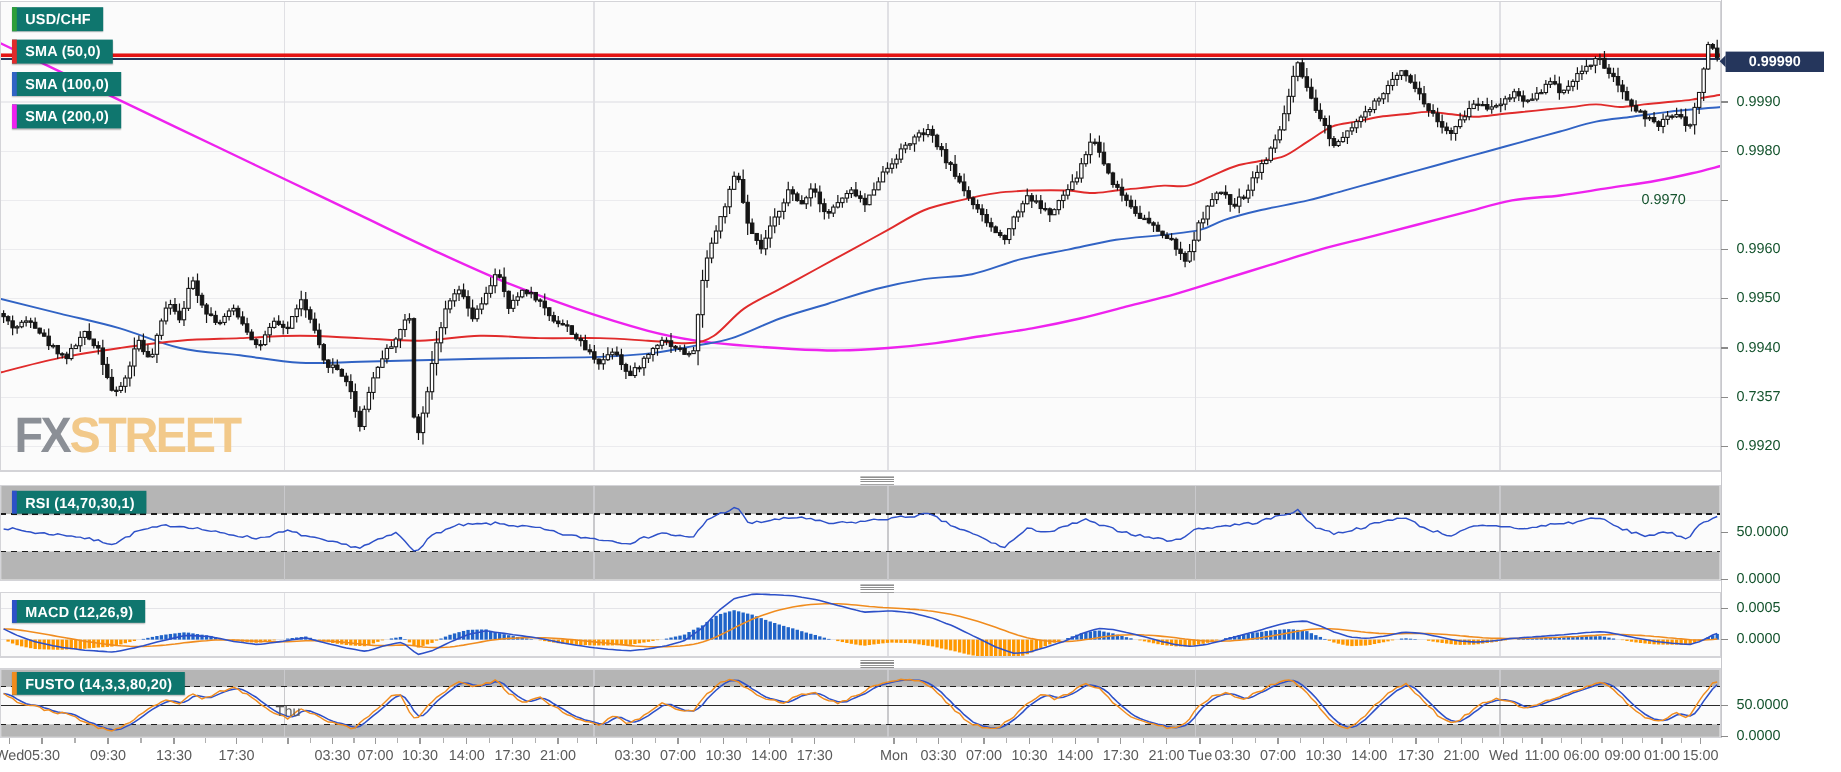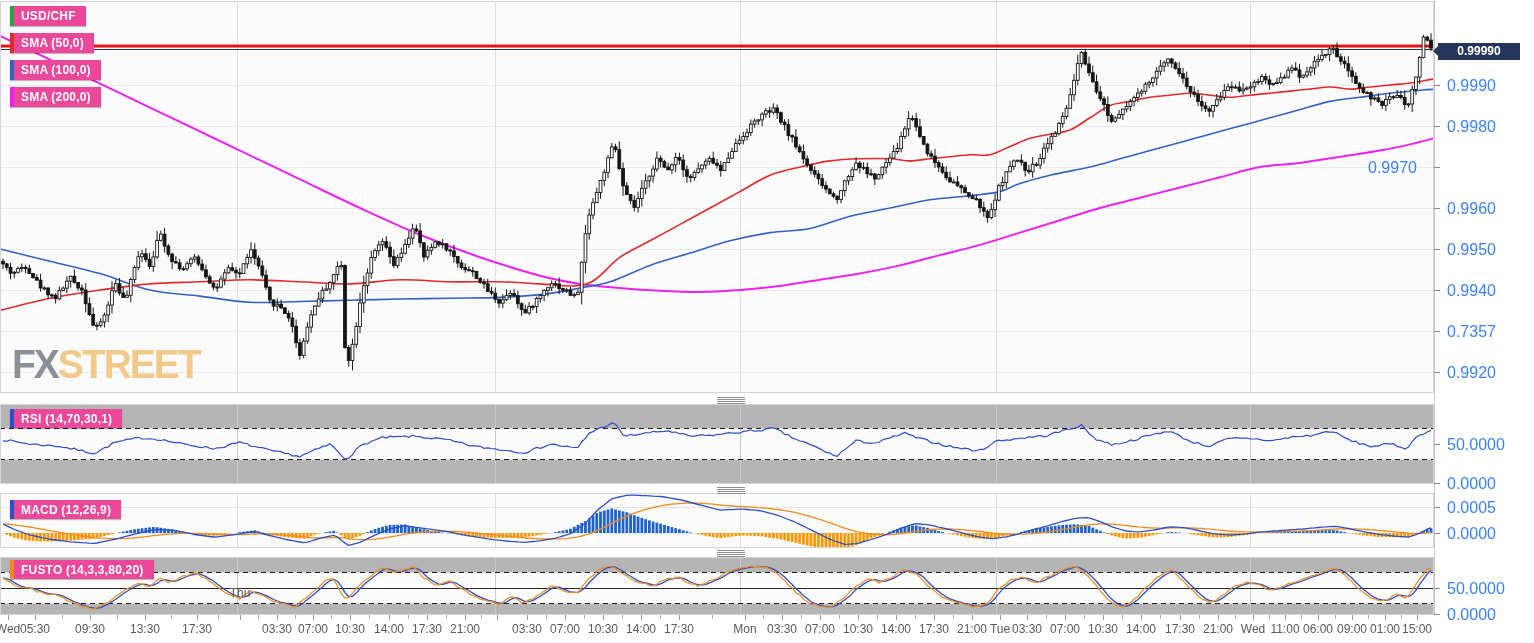--- a/index.html
+++ b/index.html
@@ -1,37 +1,37 @@
 <!DOCTYPE html>
 <html><head>
 <meta charset="utf-8">
 <style>
   html,body{margin:0;padding:0;background:#ffffff;}
   #app{position:relative;width:1534px;height:643px;background:#ffffff;overflow:hidden;
        font-family:"Liberation Sans",sans-serif;}
   #chart-svg{position:absolute;left:0;top:0;}
   #labels{position:absolute;left:0;top:0;width:100%;height:100%;pointer-events:none;}
   .badge{position:absolute;left:10px;display:flex;align-items:stretch;height:20px;
-         background:#ec4899;box-shadow:0 1px 1px rgba(0,0,0,.25);}
+         background:#0f766e;box-shadow:0 1px 1px rgba(0,0,0,.25);}
   .badge.small{height:19px;}
   .badge .acc{width:4px;}
   .badge .btxt{color:#ffffff;font-weight:bold;font-size:12px;display:flex;align-items:center;
                padding:0 10px 0 7px;letter-spacing:.2px;white-space:nowrap;}
   .logo{position:absolute;left:12px;top:341px;font-size:39px;font-weight:bold;
         letter-spacing:-2px;transform:scaleY(1.06);transform-origin:left top;user-select:none;}
   .logo .fx{color:#8b8f96;}
   .logo .street{color:#f2c98a;}
   .pricebadge{position:absolute;left:1438px;top:43px;width:82px;height:17px;background:#25365c;
               color:#fff;font-size:12px;font-weight:bold;text-align:center;line-height:17px;}
   .pricebadge::before{content:"";position:absolute;left:-5px;top:3px;width:0;height:0;
               border-top:5px solid transparent;border-bottom:5px solid transparent;
               border-right:5px solid #25365c;}
   .handle{position:absolute;left:717px;width:28px;height:7px;
           background:repeating-linear-gradient(to bottom,#8f8f8f 0 1px,transparent 1px 2px);}
-  .alab{position:absolute;color:#3b82f6;font-size:16px;white-space:nowrap;}
+  .alab{position:absolute;color:#14532d;font-size:12px;white-space:nowrap;}
   .tlab{position:absolute;color:#5a5a5a;font-size:12px;transform:translateX(-50%);white-space:nowrap;}
 </style>
 </head>
 <body>
 
 <div id="app">
   <svg id="chart-svg" width="1534" height="643">
       <defs>
         <clipPath id="cMain">
           <rect x="0" y="1" width="1434" height="392"></rect>

